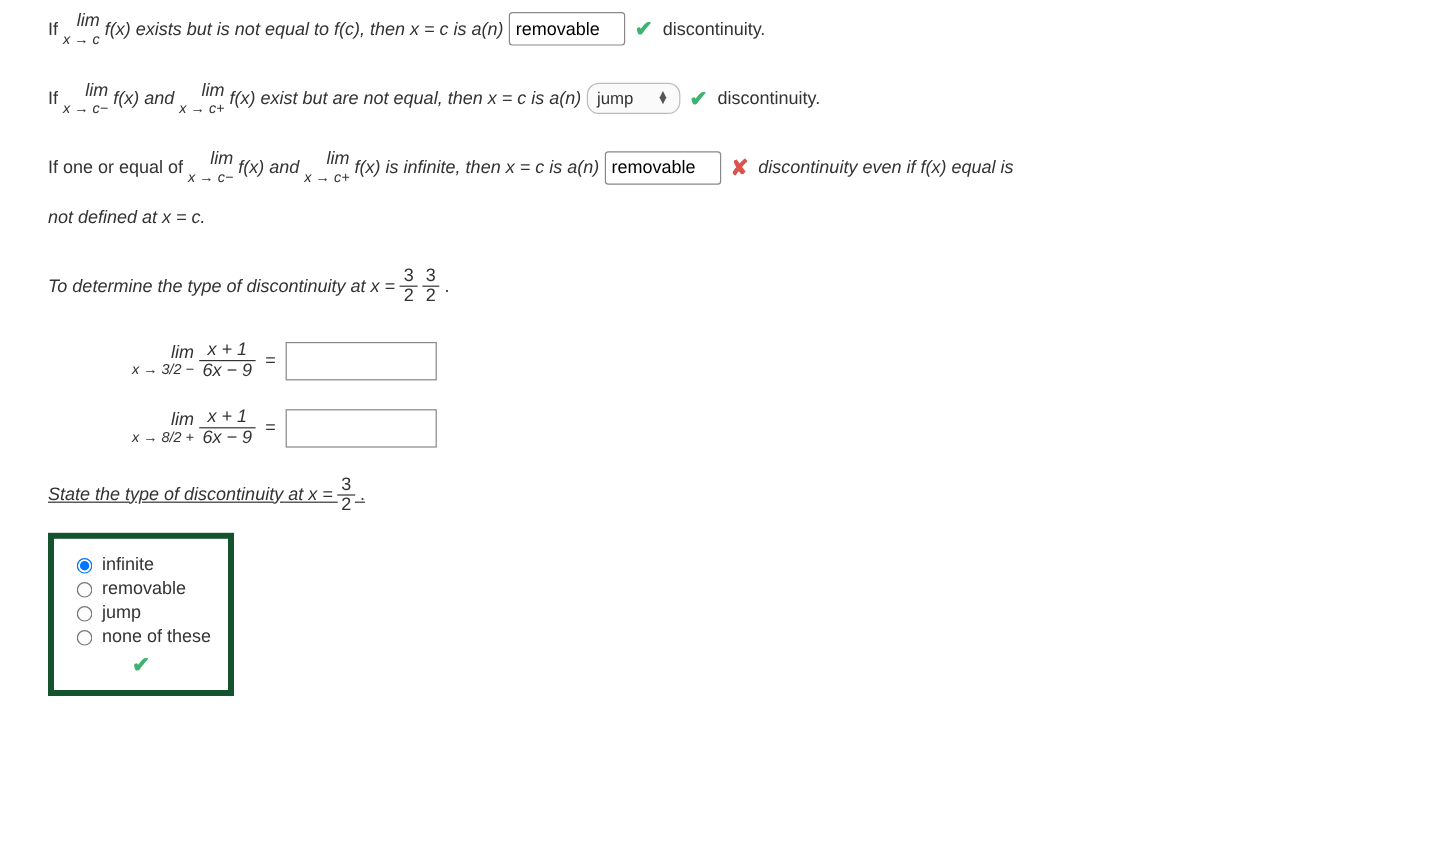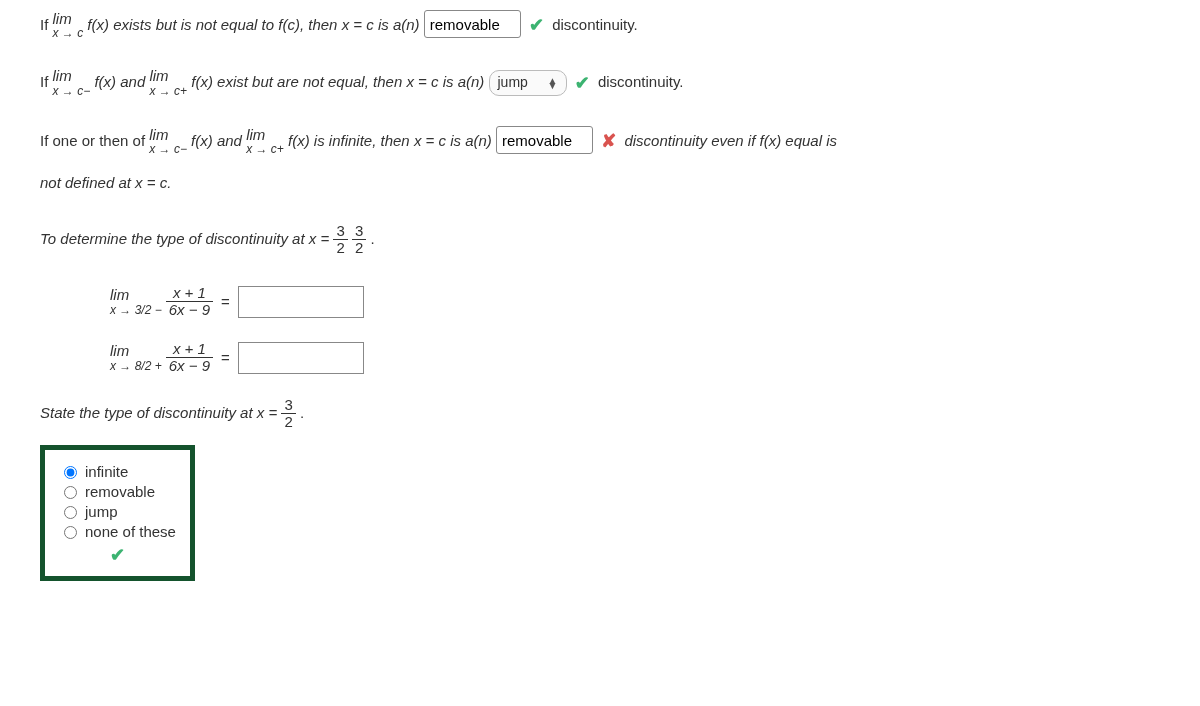--- a/index.html
+++ b/index.html
@@ -14,21 +14,21 @@
   padding: 10px 40px 20px 40px;
   max-width: 1140px;
 }
 .block {
   margin-bottom: 28px;
   line-height: 1.5;
 }
 .italic { font-style: italic; }
 .limit-wrap {
   display: inline-block;
-  text-align: left;
+  text-align: right;
   vertical-align: middle;
   line-height: 1.1;
 }
 .limit-wrap .lim { display: block; }
 .limit-wrap .sub {
   display: block;
   font-size: 12px;
   font-style: italic;
 }
 .text-input {
@@ -154,21 +154,21 @@
           <span>▲</span>
           <span>▼</span>
         </span>
     </span>
     <span class="check">✔</span>
     <span>discontinuity.</span>
   </div>
 
   
   <div class="block">
-    <span>If one or then of  </span>
+    <span>If one or equal of  </span>
     <span class="limit-wrap italic">
       <span class="lim">lim</span>
       <span class="sub">x → c−</span>
     </span>
     <span class="italic"> f(x) and  </span>
     <span class="limit-wrap italic">
       <span class="lim">lim</span>
       <span class="sub">x → c+</span>
     </span>
     <span class="italic"> f(x) is infinite, then x = c is a(n) </span>
@@ -214,21 +214,21 @@
     </span>
     <span class="frac italic" style="margin-left:4px;">
       <span class="num">x + 1</span>
       <span class="den">6x − 9</span>
     </span>
     <span class="eq">=</span>
     <input type="text" class="answer-input" style="">
   </div>
 
   
-  <div class="block" style="margin-bottom:6px;">
+  <div class="block" style="margin-bottom:6px;text-decoration:underline;">
     <span class="italic">State the type of discontinuity at x = </span>
     <span class="frac">
       <span class="num">3</span>
       <span class="den">2</span>
     </span>
     <span>.</span>
   </div>
 
   
   <div class="radio-box">

